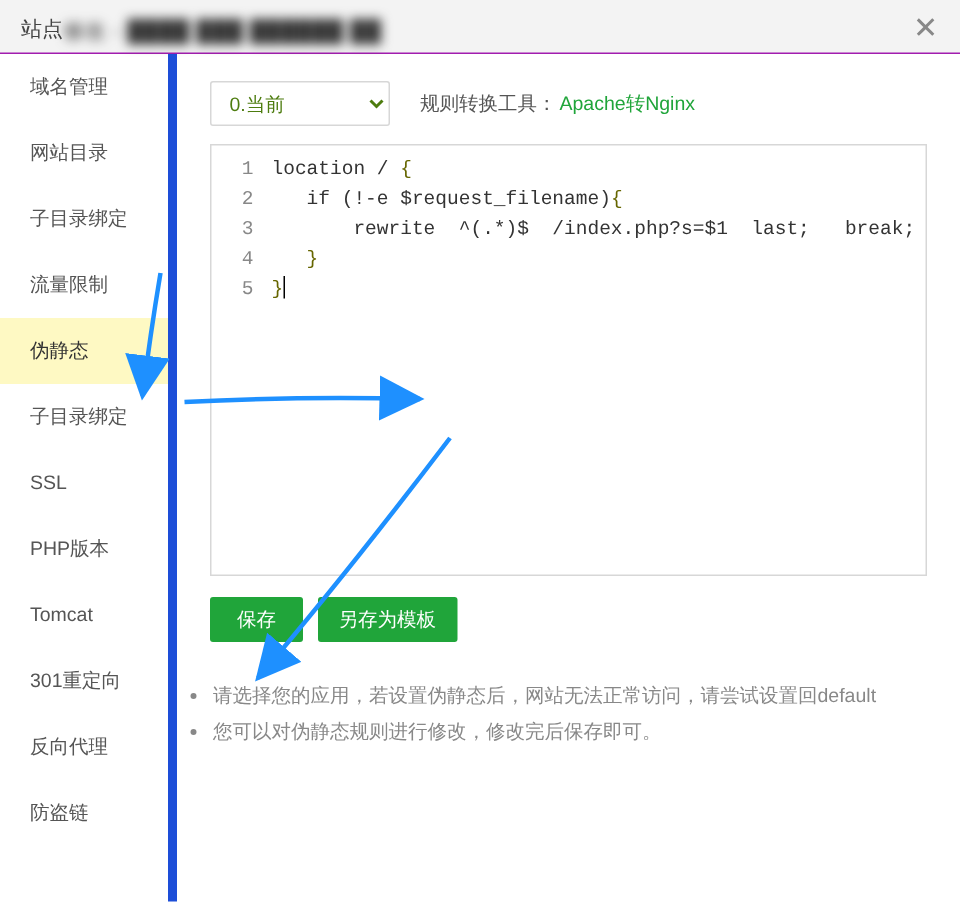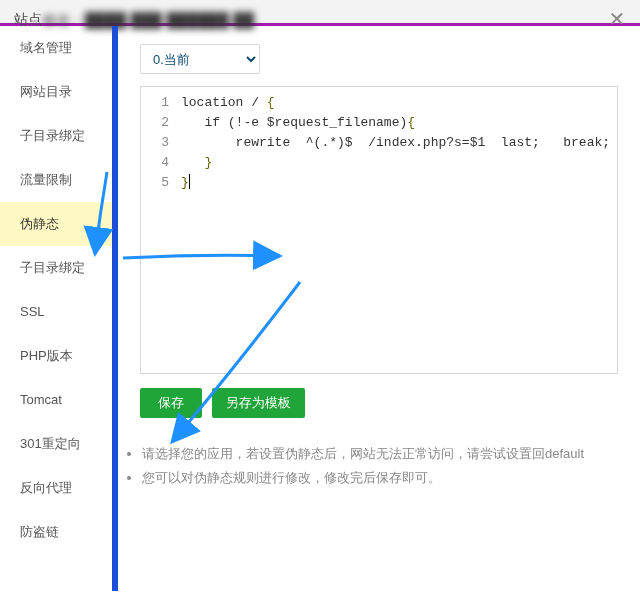--- a/index.html
+++ b/index.html
@@ -14,28 +14,28 @@
     overflow: hidden;
   }
   .modal {
     position: relative;
     width: 640px;
     height: 603px;
     background: #fff;
     box-sizing: border-box;
   }
   .modal-header {
-    height: 26px;
+    height: 36px;
     line-height: 38px;
     background: #f3f3f3;
     color: #444;
     padding: 0 14px;
     font-size: 14px;
     position: relative;
-    border-bottom: 3px solid #a21caf;
+    border-bottom: 1px solid #a21caf;
     box-sizing: border-box;
   }
   .modal-header .blur {
     display:inline-block;
     vertical-align:middle;
     filter: blur(3.5px);
     -webkit-filter: blur(3.5px);
     color:#333;
     font-size:14px;
     letter-spacing: .5px;
@@ -95,21 +95,21 @@
     gap: 20px;
     margin-bottom: 12px;
   }
   .select {
     width: 120px;
     height: 30px;
     border: 1px solid #d7d7d7;
     border-radius: 2px;
     padding: 4px 8px;
     font-size: 13px;
-    color: #0c4a6e;
+    color: #4d7c0f;
     background: #fff;
   }
   .convert-label {
     font-size: 13px;
     color: #555;
   }
   .convert-link {
     color: #20a53a;
     font-size: 13px;
     margin-left: 2px;
@@ -219,20 +219,23 @@
       <div class="sidebar-item"><span>防盗链</span></div>
 
     </div>
 
     <div class="content">
 
       <div class="row1">
         <select class="select">
           <option>0.当前</option>
         </select>
+        <div>
+          <span class="convert-label">规则转换工具：</span><span class="convert-link">Apache转Nginx</span>
+        </div>
       </div>
 
       <div class="editor">
         <div class="gutter">
           <div>1</div>
             <div>2</div>
             <div>3</div>
             <div>4</div>
             <div>5</div>
         </div>

